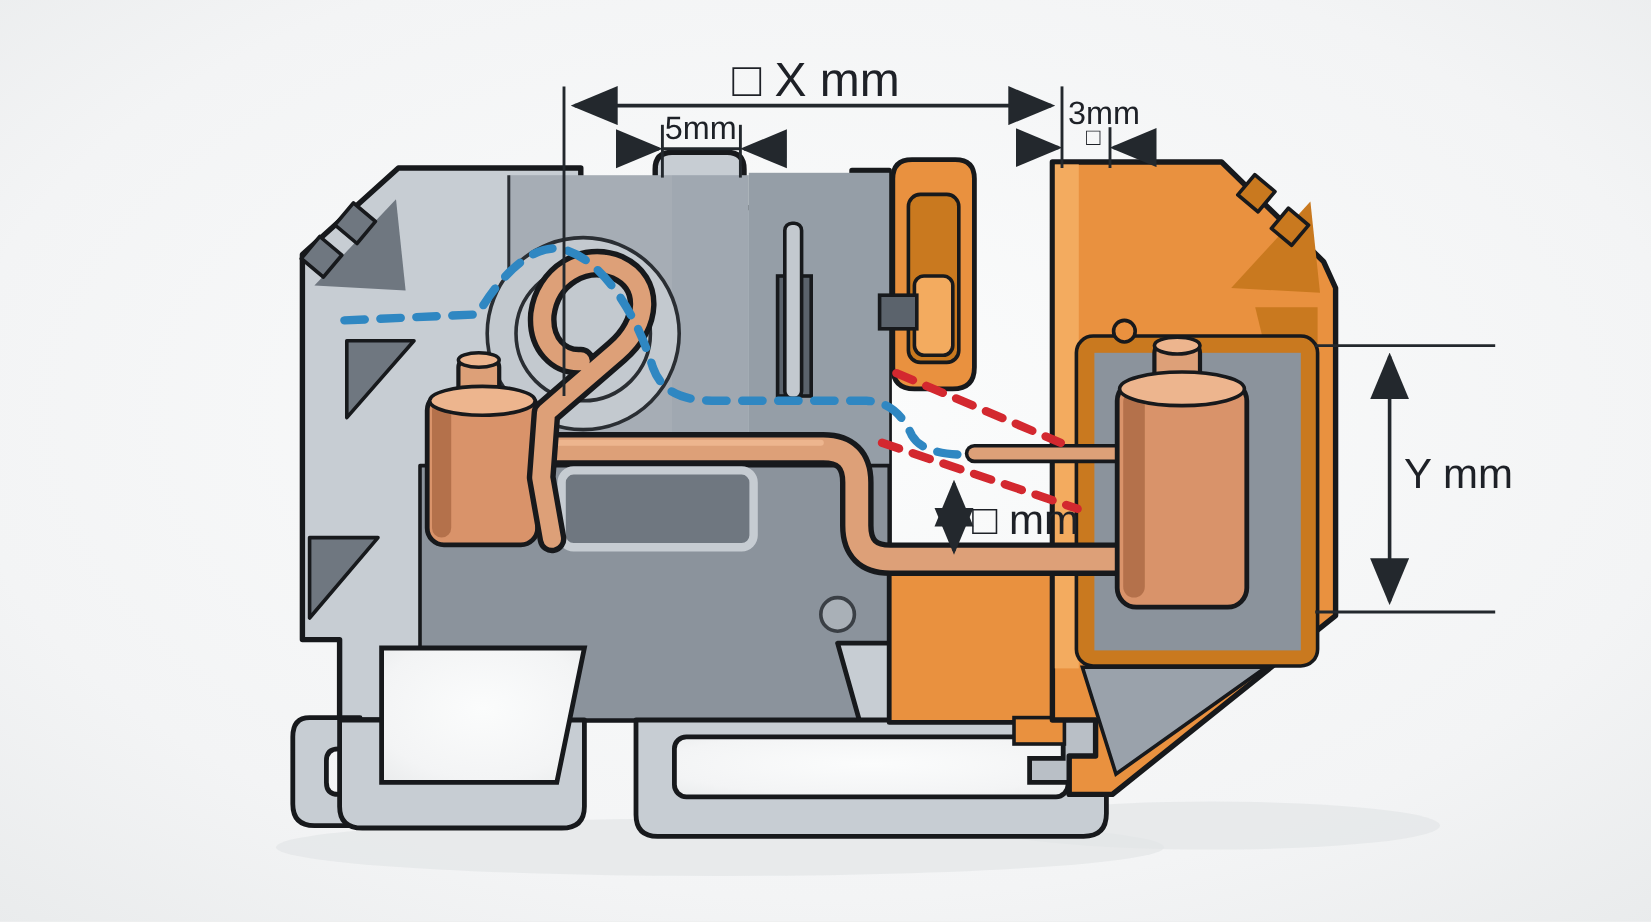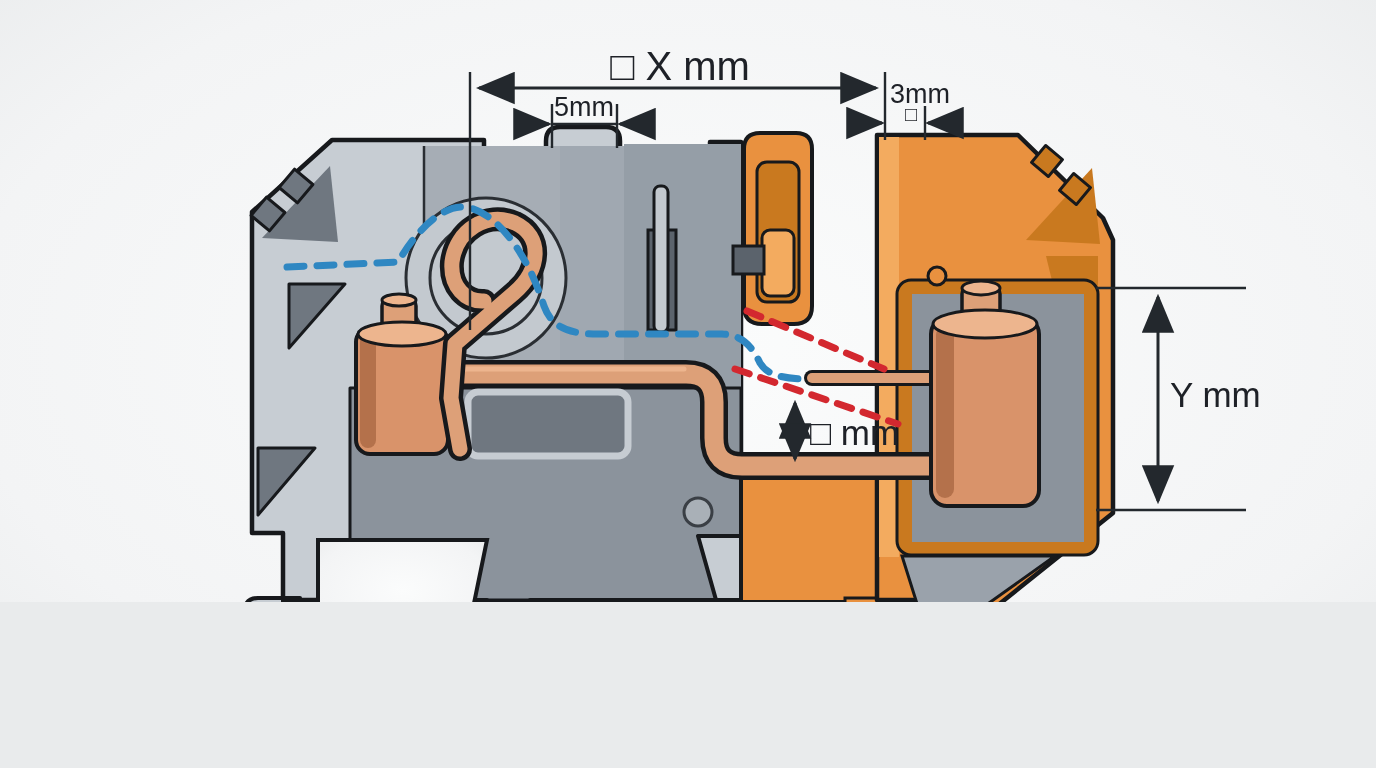--- a/index.html
+++ b/index.html
@@ -1,16 +1,16 @@
 <!DOCTYPE html>
 <html style="--background: #f4f5f6; --left_block_gray: #c7cdd3; --left_block_shadow: #8b939c; --right_block_orange: #e9913f; --right_block_shadow: #c9791f; --copper: #dda078; --copper_shadow: #b4714b; --outline: #17191c; --blue_dashed_path: #2f87c2; --red_dashed_path: #d3282f; --dimension_lines: #23282d;"><head>
 <meta charset="utf-8">
 <style>
   html,body{margin:0;padding:0;background:#e9ebec;}
-  .stage{position:relative;width:1376px;height:602px;overflow:hidden;background:var(--background,#f4f5f6);}
+  .stage{position:relative;width:1376px;height:768px;overflow:hidden;background:var(--background,#f4f5f6);}
   svg{display:block;}
   .outl{stroke:var(--outline,#17191c);stroke-linejoin:round;}
   .sw45{stroke-width:4.5;}
   .sw4{stroke-width:4;}
   .sw3{stroke-width:3;}
   .gray-body{fill:var(--left_block_gray,#c7cdd3);}
   .gray-mid{fill:#a6adb5;}
   .gray-dark{fill:var(--left_block_shadow,#8b939c);}
   .gray-darker{fill:#6f7780;}
   .orange-body{fill:var(--right_block_orange,#e9913f);}

